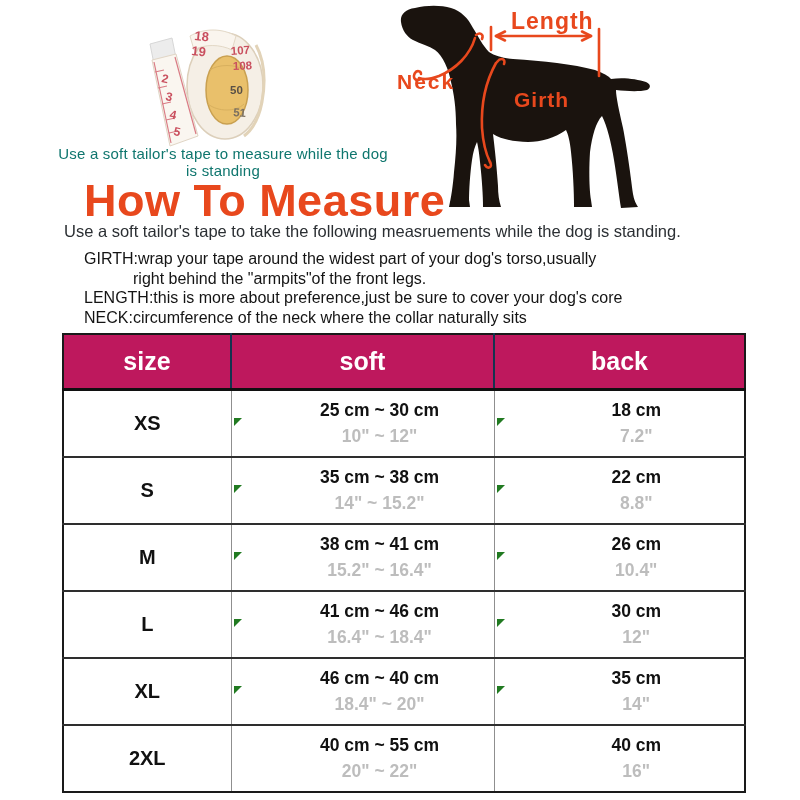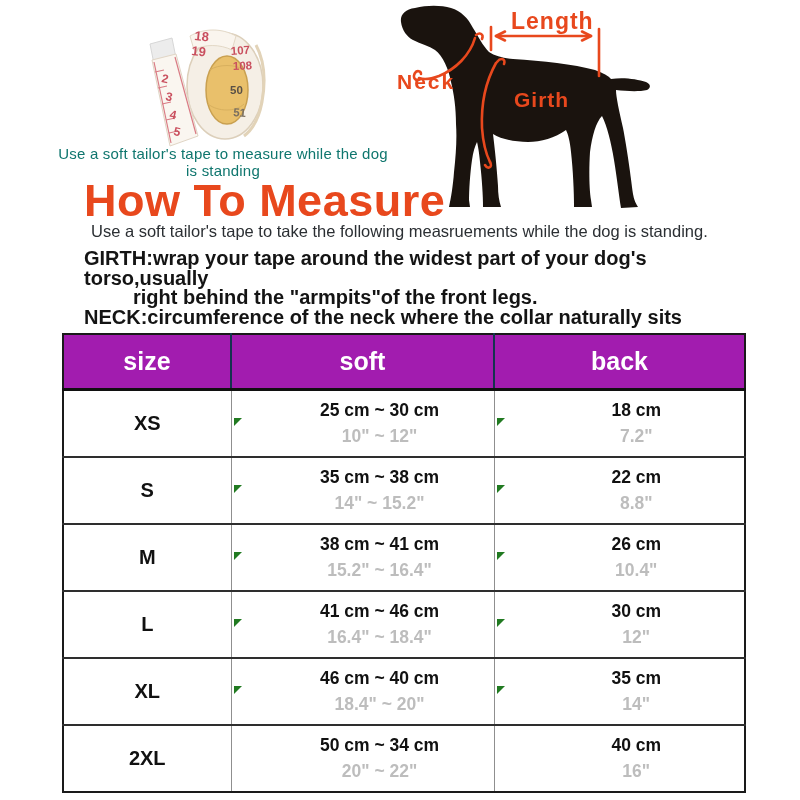--- a/index.html
+++ b/index.html
@@ -14,40 +14,40 @@
     font-size:15px;color:#0f766e;letter-spacing:.2px;
   }
   .dog-figure{position:absolute;left:383px;top:0px;width:412px;height:224px;}
 
   
   .howto-heading{
     position:absolute;left:84px;top:175px;
     font-size:45px;font-weight:bold;color:#e8481d;letter-spacing:.5px;
   }
   .intro-line{
-    position:absolute;left:91px;top:222px;width:680px;
+    position:absolute;left:64px;top:222px;width:680px;
     font-size:16.5px;color:#2b2f33;
   }
   .measure-notes{
     position:absolute;left:84px;top:249px;width:680px;
-    font-size:20px;font-weight:bold;color:#141414;line-height:19.5px;
+    font-size:16px;font-weight:normal;color:#141414;line-height:19.5px;
   }
   .measure-notes .indent{padding-left:49px;}
 
   
   table.size-table{
     position:absolute;left:62px;top:333px;width:682px;
     border-collapse:collapse;table-layout:fixed;
     border:2px solid #1a1a1a;
   }
   .size-table col.c1{width:168px;}
   .size-table col.c2{width:263px;}
   .size-table col.c3{width:251px;}
   .size-table th{
-    background:#a21caf;color:#ffffff;height:51px;
+    background:#be185d;color:#ffffff;height:51px;
     font-size:25px;font-weight:bold;text-align:center;vertical-align:middle;
     border-bottom:3px solid #101010;
   }
   .size-table th + th{border-left:2px solid #15334f;}
   .size-table td{
     height:63px;text-align:center;vertical-align:middle;
     border-top:2px solid #2e2e2e;position:relative;background:#ffffff;
   }
   .size-table tbody tr:first-child td{border-top:none;}
   .size-table td + td{border-left:1px solid #8f8f8f;padding-left:35px;}
@@ -167,20 +167,21 @@
   </svg>
 </div>
 
 <div class="howto-heading">How To Measure</div>
 
 <div class="intro-line">Use a soft tailor's tape to take the following measruements while the dog is standing.</div>
 
 <div class="measure-notes">
   <div>GIRTH:wrap your tape around the widest part of your dog's torso,usually</div>
   <div class="indent">right behind the "armpits"of the front legs.</div>
+  <div>LENGTH:this is more about preference,just be sure to cover your dog's core</div>
   <div>NECK:circumference of the neck where the collar naturally sits</div>
 </div>
 
 <table class="size-table">
   <colgroup>
       <col class="c1">
       <col class="c2">
       <col class="c3">
     </colgroup>
   <thead>
@@ -253,21 +254,21 @@
       <td>
         <span class="flag"></span>
         <div class="cm-line">35 cm</div>
         <div class="inch-line">14"</div>
       </td>
     </tr>
     <tr>
       <td><span class="size-cell-text">2XL</span></td>
       <td>
 
-        <div class="cm-line">50 cm ~ 34 cm</div>
+        <div class="cm-line">40 cm ~ 55 cm</div>
         <div class="inch-line">20" ~ 22"</div>
       </td>
       <td>
 
         <div class="cm-line">40 cm</div>
         <div class="inch-line">16"</div>
       </td>
     </tr>
   </tbody>
 </table>

